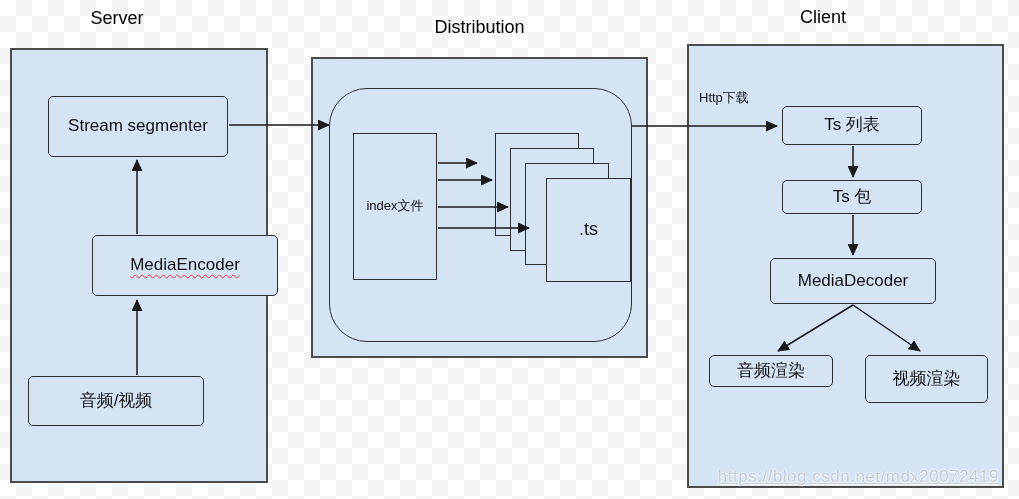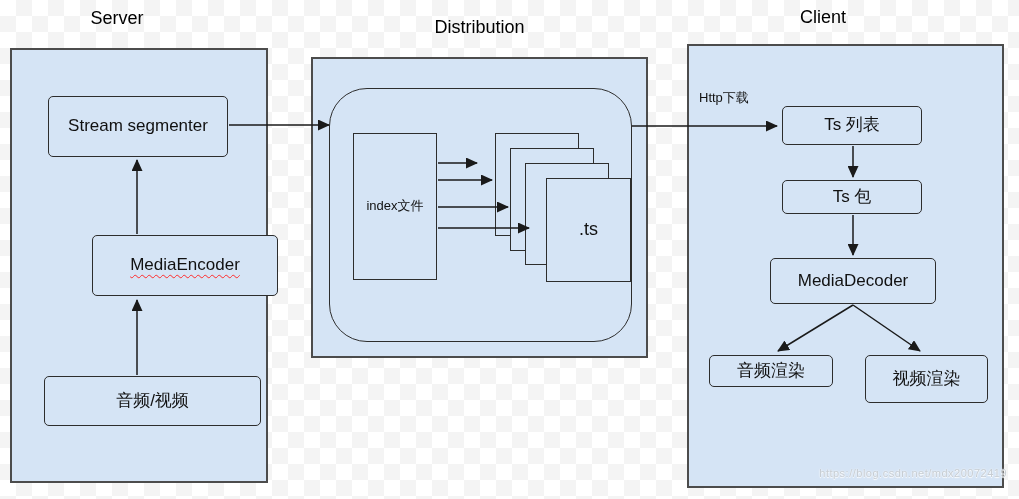--- a/index.html
+++ b/index.html
@@ -52,25 +52,25 @@
     text-decoration-style:wavy;
     text-decoration-color:var(--spellcheck,#ff2a2a);
     text-decoration-thickness:1px;
     text-underline-offset:4px;
   }
   svg.overlay {
     position:absolute; left:0; top:0; width:1019px; height:499px;
     pointer-events:none; z-index:10;
   }
   .watermark {
-    position:absolute; right:12px; top:467px;
-    font-size:11px; letter-spacing:0.5px;
+    position:absolute; right:20px; top:467px;
+    font-size:17px; letter-spacing:0.5px;
     color:var(--watermark,#c7cdd3);
     text-shadow:0 1px 1px #ffffff, 0 0 2px #ffffff;
-    z-index:12; white-space:nowrap;
+    z-index:12; white-space:nowrap;text-decoration:underline;
   }
 </style>
 </head>
 <body>
 
 <div class="canvas">
 
   <div class="title" style="left:10px;top:8px;width:214px;">Server</div>
   <div class="title" style="left:311px;top:17px;width:337px;">Distribution</div>
   <div class="title" style="left:687px;top:7px;width:272px;">Client</div>
@@ -78,21 +78,21 @@
   <div class="container" style="left:10px;top:48px;width:258px;height:435px;"></div>
 
   <div class="node rounded" style="left:48px;top:96px;width:180px;height:61px;">
     <span>Stream segmenter</span>
   </div>
 
   <div class="node rounded" style="left:44px;top:235px;width:186px;height:61px;margin-left:48px;">
     <span class="squiggle">MediaEncoder</span>
   </div>
 
-  <div class="node rounded" style="left:44px;top:376px;width:217px;height:50px;">
+  <div class="node rounded" style="left:28px;top:376px;width:176px;height:50px;">
     <span>音频/视频</span>
   </div>
 
   <div class="container" style="left:311px;top:57px;width:337px;height:301px;"></div>
 
   <div class="inner-frame" style="left:329px;top:88px;width:303px;height:254px;"></div>
 
   <div class="node index-node" style="left:353px;top:133px;width:84px;height:147px;">
     <span>index文件</span>
   </div>

